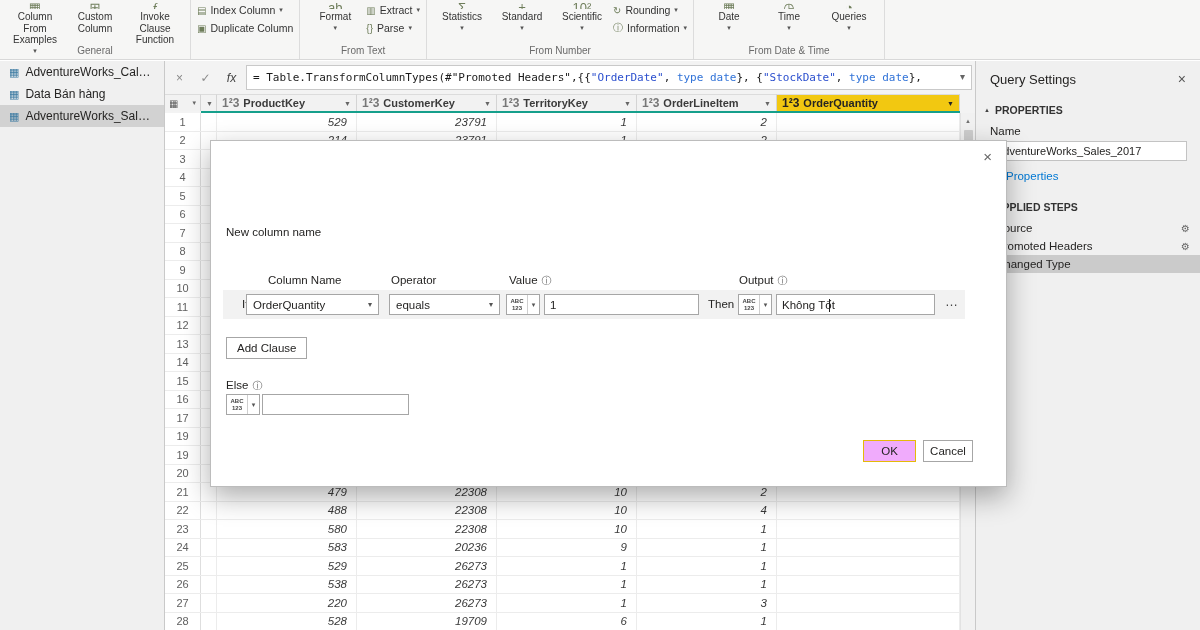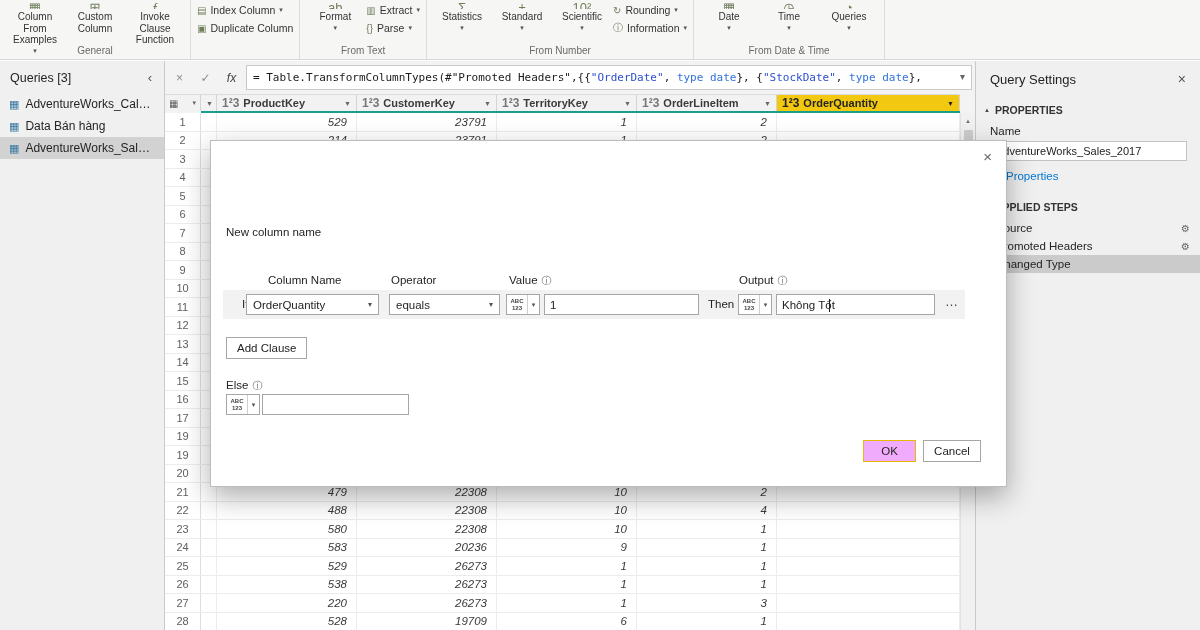--- a/index.html
+++ b/index.html
@@ -206,24 +206,20 @@
           <div class="rib-label">Queries</div>
           <div class="rib-dd">▾</div>
         </div>
         <div class="rg-label">From Date &amp; Time</div>
       </div>
     </div>
 
   <div class="content-bg"></div>
 
   <div class="queries-pane">
-    <div class="qp-header">
-      <span>Queries [3]</span>
-      <span class="qp-collapse">‹</span>
-    </div>
     <div>
         <div class="query-item">
           <span class="q-icon">▦</span>
           <span class="q-label">AdventureWorks_Calendar</span>
         </div>
         <div class="query-item">
           <span class="q-icon">▦</span>
           <span class="q-label">Data Bán hàng</span>
         </div>
         <div class="query-item selected">
@@ -626,16 +622,16 @@
     <div class="type-pill" style="left:15px;top:253px">
       <span class="tp-txt">
         <span class="tp-line">ABC</span>
         <span class="tp-line">123</span>
       </span>
       <span class="tp-dd">▾</span>
     </div>
     <input class="dlg-input" style="left: 51px; top: 253px; width: 147px;" value="">
 
     <div class="btn primary" style="left:652px;top:299px;width:53px">OK</div>
-    <div class="btn" style="left:712px;top:299px;width:58px">Cancel</div>
+    <div class="btn" style="left:712px;top:299px;width:50px">Cancel</div>
   </div>
 
 </div>
 
 </body></html>

